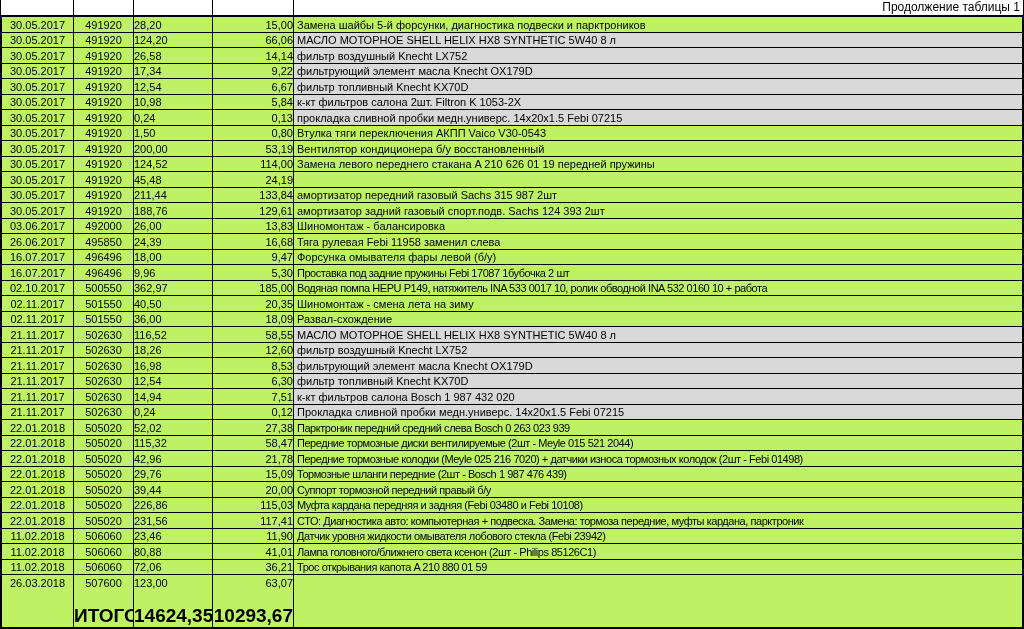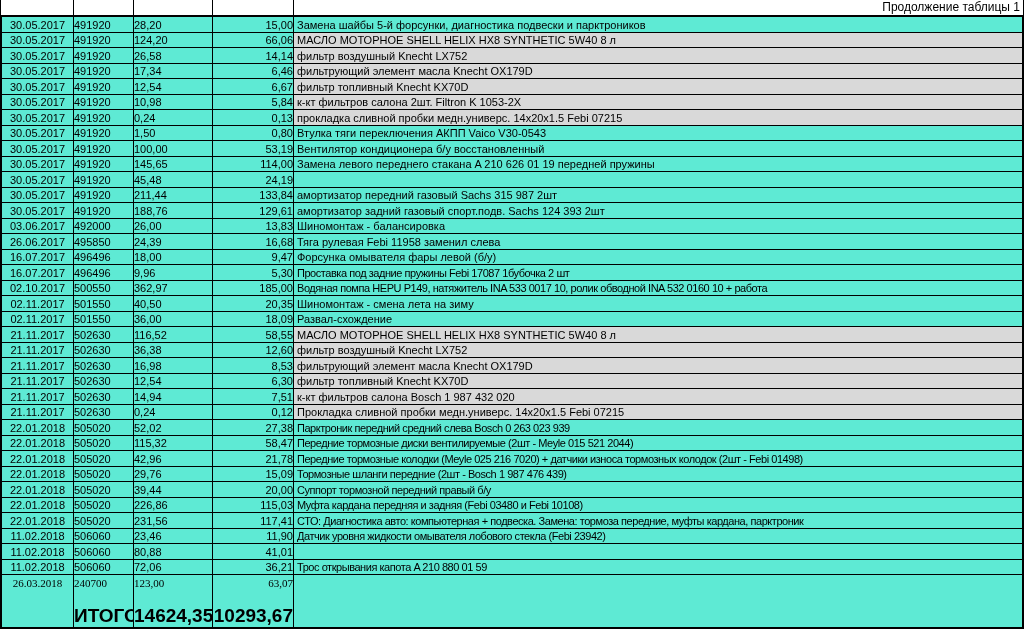--- a/index.html
+++ b/index.html
@@ -14,31 +14,31 @@
     box-sizing:border-box; border-right:1px solid #000; height:27px;
   }
   .topstrip .tcell:first-child { border-left:1px solid #000; }
   .t1 { flex:0 0 74px; } .t2 { flex:0 0 60px; } .t3 { flex:0 0 79px; }
   .t4 { flex:0 0 81px; }
   .t5 { flex:1 1 auto; text-align:right; padding-right:3px;
         font-size:12px; line-height:14px; }
   
   .tbl {
     position:absolute; left:0; top:15px; width:1024px; box-sizing:border-box;
-    border:2px solid #000; background:#5eead4;
+    border:2px solid #000; background:#bef264;
   }
   .row { display:flex; height:15.5px; box-sizing:border-box;
          border-bottom:1px solid #000; }
-  .row.tall { height:30px; border-bottom:2px solid #000;font-family:Liberation Serif, serif; }
+  .row.tall { height:30px; border-bottom:2px solid #000; }
   .row:last-child { border-bottom:none; }
   .cell { box-sizing:border-box; border-right:1px solid #000;
           overflow:hidden; white-space:nowrap; line-height:14px;
           padding-top:0.5px; }
   .c-date { flex:0 0 72px; text-align:center; }
-  .c-odo  { flex:0 0 60px; text-align:left; }
+  .c-odo  { flex:0 0 60px; text-align:center; }
   .c-amt1 { flex:0 0 79px; text-align:left; }
   .c-amt2 { flex:0 0 81px; text-align:right; }
   .c-desc { flex:1 1 auto; border-right:none; text-align:left;
             padding-left:3px; padding-right:4px; }
   .tall .c-desc { white-space:normal; line-height:14px; padding-top:1px; }
   .shaded { background:#d9d9d9; }
   .narrow { letter-spacing:-0.45px; }
   
   .totals { display:flex; height:22px; box-sizing:border-box;
             font-weight:bold; font-size:19px; }
@@ -81,21 +81,21 @@
     <div class="cell c-odo">491920</div>
     <div class="cell c-amt1">26,58</div>
     <div class="cell c-amt2">14,14</div>
     <div class="cell c-desc shaded">фильтр воздушный Knecht LX752</div>
   </div>
 
   <div class="row">
     <div class="cell c-date">30.05.2017</div>
     <div class="cell c-odo">491920</div>
     <div class="cell c-amt1">17,34</div>
-    <div class="cell c-amt2">6,46</div>
+    <div class="cell c-amt2">9,22</div>
     <div class="cell c-desc shaded">фильтрующий элемент масла Knecht OX179D</div>
   </div>
 
   <div class="row">
     <div class="cell c-date">30.05.2017</div>
     <div class="cell c-odo">491920</div>
     <div class="cell c-amt1">12,54</div>
     <div class="cell c-amt2">6,67</div>
     <div class="cell c-desc shaded">фильтр топливный Knecht KX70D</div>
   </div>
@@ -120,29 +120,29 @@
     <div class="cell c-date">30.05.2017</div>
     <div class="cell c-odo">491920</div>
     <div class="cell c-amt1">1,50</div>
     <div class="cell c-amt2">0,80</div>
     <div class="cell c-desc">Втулка тяги переключения АКПП Vaico V30-0543</div>
   </div>
 
   <div class="row">
     <div class="cell c-date">30.05.2017</div>
     <div class="cell c-odo">491920</div>
-    <div class="cell c-amt1">100,00</div>
+    <div class="cell c-amt1">200,00</div>
     <div class="cell c-amt2">53,19</div>
     <div class="cell c-desc">Вентилятор кондиционера б/у восстановленный</div>
   </div>
 
   <div class="row">
     <div class="cell c-date">30.05.2017</div>
     <div class="cell c-odo">491920</div>
-    <div class="cell c-amt1">145,65</div>
+    <div class="cell c-amt1">124,52</div>
     <div class="cell c-amt2">114,00</div>
     <div class="cell c-desc">Замена левого переднего стакана A 210 626 01 19 передней пружины</div>
   </div>
 
   <div class="row">
     <div class="cell c-date">30.05.2017</div>
     <div class="cell c-odo">491920</div>
     <div class="cell c-amt1">45,48</div>
     <div class="cell c-amt2">24,19</div>
   </div>
@@ -223,21 +223,21 @@
     <div class="cell c-date">21.11.2017</div>
     <div class="cell c-odo">502630</div>
     <div class="cell c-amt1">116,52</div>
     <div class="cell c-amt2">58,55</div>
     <div class="cell c-desc shaded">МАСЛО МОТОРНОЕ SHELL HELIX HX8 SYNTHETIC 5W40 8 л</div>
   </div>
 
   <div class="row">
     <div class="cell c-date">21.11.2017</div>
     <div class="cell c-odo">502630</div>
-    <div class="cell c-amt1">36,38</div>
+    <div class="cell c-amt1">18,26</div>
     <div class="cell c-amt2">12,60</div>
     <div class="cell c-desc shaded">фильтр воздушный Knecht LX752</div>
   </div>
 
   <div class="row">
     <div class="cell c-date">21.11.2017</div>
     <div class="cell c-odo">502630</div>
     <div class="cell c-amt1">16,98</div>
     <div class="cell c-amt2">8,53</div>
     <div class="cell c-desc shaded">фильтрующий элемент масла Knecht OX179D</div>
@@ -329,33 +329,34 @@
     <div class="cell c-amt1">23,46</div>
     <div class="cell c-amt2">11,90</div>
     <div class="cell c-desc narrow">Датчик уровня жидкости омывателя лобового стекла (Febi 23942)</div>
   </div>
 
   <div class="row">
     <div class="cell c-date">11.02.2018</div>
     <div class="cell c-odo">506060</div>
     <div class="cell c-amt1">80,88</div>
     <div class="cell c-amt2">41,01</div>
+    <div class="cell c-desc narrow">Лампа головного/ближнего света ксенон (2шт - Philips 85126C1)</div>
   </div>
 
   <div class="row">
     <div class="cell c-date">11.02.2018</div>
     <div class="cell c-odo">506060</div>
     <div class="cell c-amt1">72,06</div>
     <div class="cell c-amt2">36,21</div>
     <div class="cell c-desc narrow">Трос открывания капота  A 210 880 01 59</div>
   </div>
 
   <div class="row tall">
     <div class="cell c-date">26.03.2018</div>
-    <div class="cell c-odo">240700</div>
+    <div class="cell c-odo">507600</div>
     <div class="cell c-amt1">123,00</div>
     <div class="cell c-amt2">63,07</div>
   </div>
 </div>
 
     <div class="row totals">
       <div class="cell c-date"></div>
       <div class="cell c-odo">ИТОГО:</div>
       <div class="cell c-amt1">14624,35</div>
       <div class="cell c-amt2">10293,67</div>

